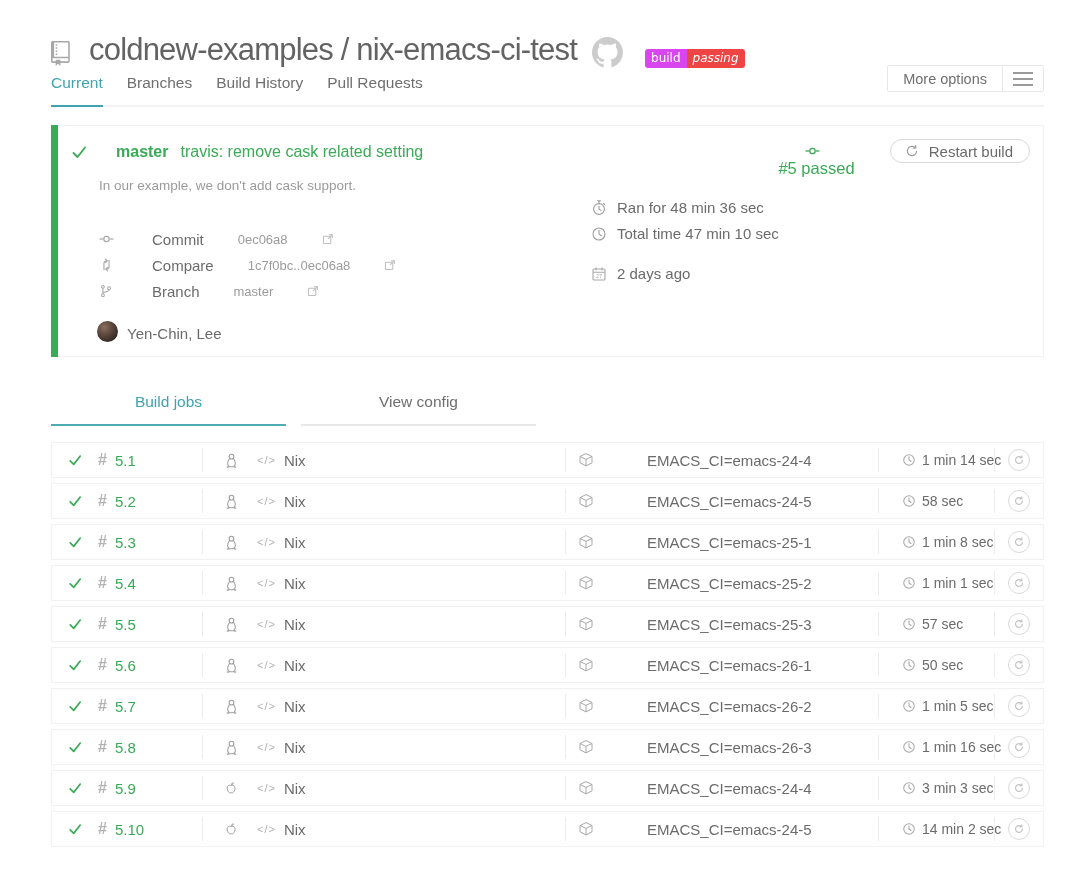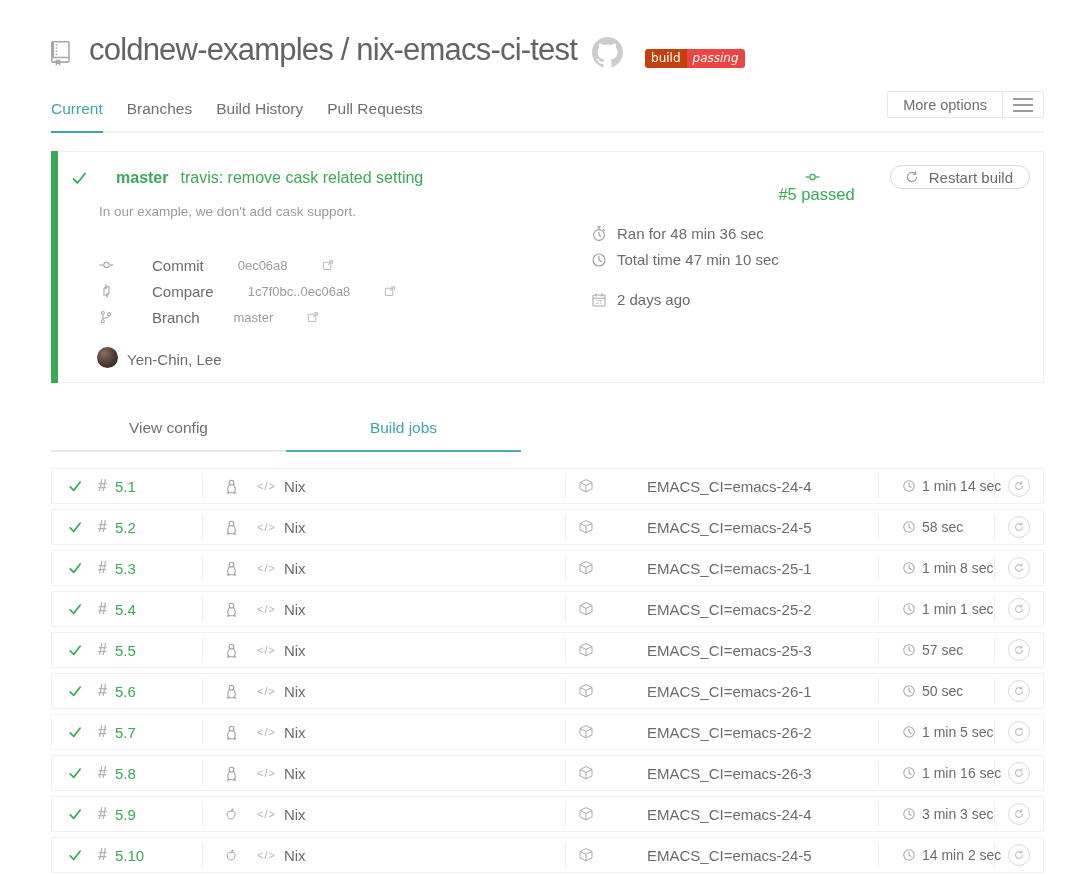--- a/index.html
+++ b/index.html
@@ -10,25 +10,25 @@
     font-family:"Liberation Sans", sans-serif;
     -webkit-font-smoothing:antialiased;
   }
   .container { padding-left:51px; padding-right:26px; }
 
   
   .repo-header { display:flex; align-items:flex-end; margin-top:20px; height:48px; }
   .repo-title { font-size:31px; font-weight:400; color:#636363; letter-spacing:-0.8px; margin-left:13px; white-space:nowrap; }
   .octocat { margin-left:15px; display:flex; }
   .badge { display:flex; margin-left:22px; height:19px; line-height:19px; font-size:12px; color:#fff; border-radius:3px; overflow:hidden; font-family:"DejaVu Sans", sans-serif; }
-  .badge-left  { background:#c2410c; padding:0 6px; }
+  .badge-left  { background:#d946ef; padding:0 6px; }
   .badge-right { background:#ef4444; padding:0 6px;font-style:italic; }
 
   
-  .nav-tabs { position:relative; margin-top:26px; border-bottom:2px solid #f2f2f2; display:flex;text-align:center; }
+  .nav-tabs { position:relative; border-bottom:2px solid #f2f2f2; display:flex;text-align:center; }
   .nav-tab { font-size:15.5px; color:#6f6f6f; padding:6px 0 13px 0; margin-right:24px; position:relative; cursor:pointer; white-space:nowrap; }
   .nav-tab.active { color:#40a3ad; }
   .nav-tab.active::after { content:""; position:absolute; left:0; right:0; bottom:-2px; height:2px; background:#40a3ad; }
   .more-options-btn { position:absolute; right:0; top:-3px; height:27px; display:flex; align-items:center; border:1px solid #e7e7e7; border-radius:2px; background:#fff; cursor:pointer; }
   .more-options-label { font-size:14.5px; color:#6f6f6f; padding:0 15px; }
   .more-options-divider { width:1px; align-self:stretch; background:#e7e7e7; }
   .hamburger { width:40px; display:flex; flex-direction:column; align-items:center; gap:4px; }
   .hamburger span { display:block; width:20px; height:2px; background:#9b9b9b; }
 
   
@@ -255,22 +255,22 @@
               <path d="M12.6 8.3A4.6 4.6 0 1 1 11.2 4.7"></path>
               <path d="M11.6 2.5l.2 2.5-2.5.2"></path>
             </svg>
         </span>
         <span class="restart-build-label">Restart build</span>
       </span>
     </div>
   </div>
 
   <div class="job-tabs">
+    <span class="job-tab active">Build jobs</span>
     <span class="job-tab inactive">View config</span>
-    <span class="job-tab active">Build jobs</span>
   </div>
 
   <div class="job-list">
       <div class="job-row">
     <div class="c-status">
       <span class="check-ico">
         <svg width="16" height="14" viewBox="0 0 16 16" fill="none" stroke="#39aa56" stroke-width="1.9" stroke-linecap="round" stroke-linejoin="round">
               <path d="M2.5 9l4 4L14 3.5"></path>
             </svg>
       </span>

